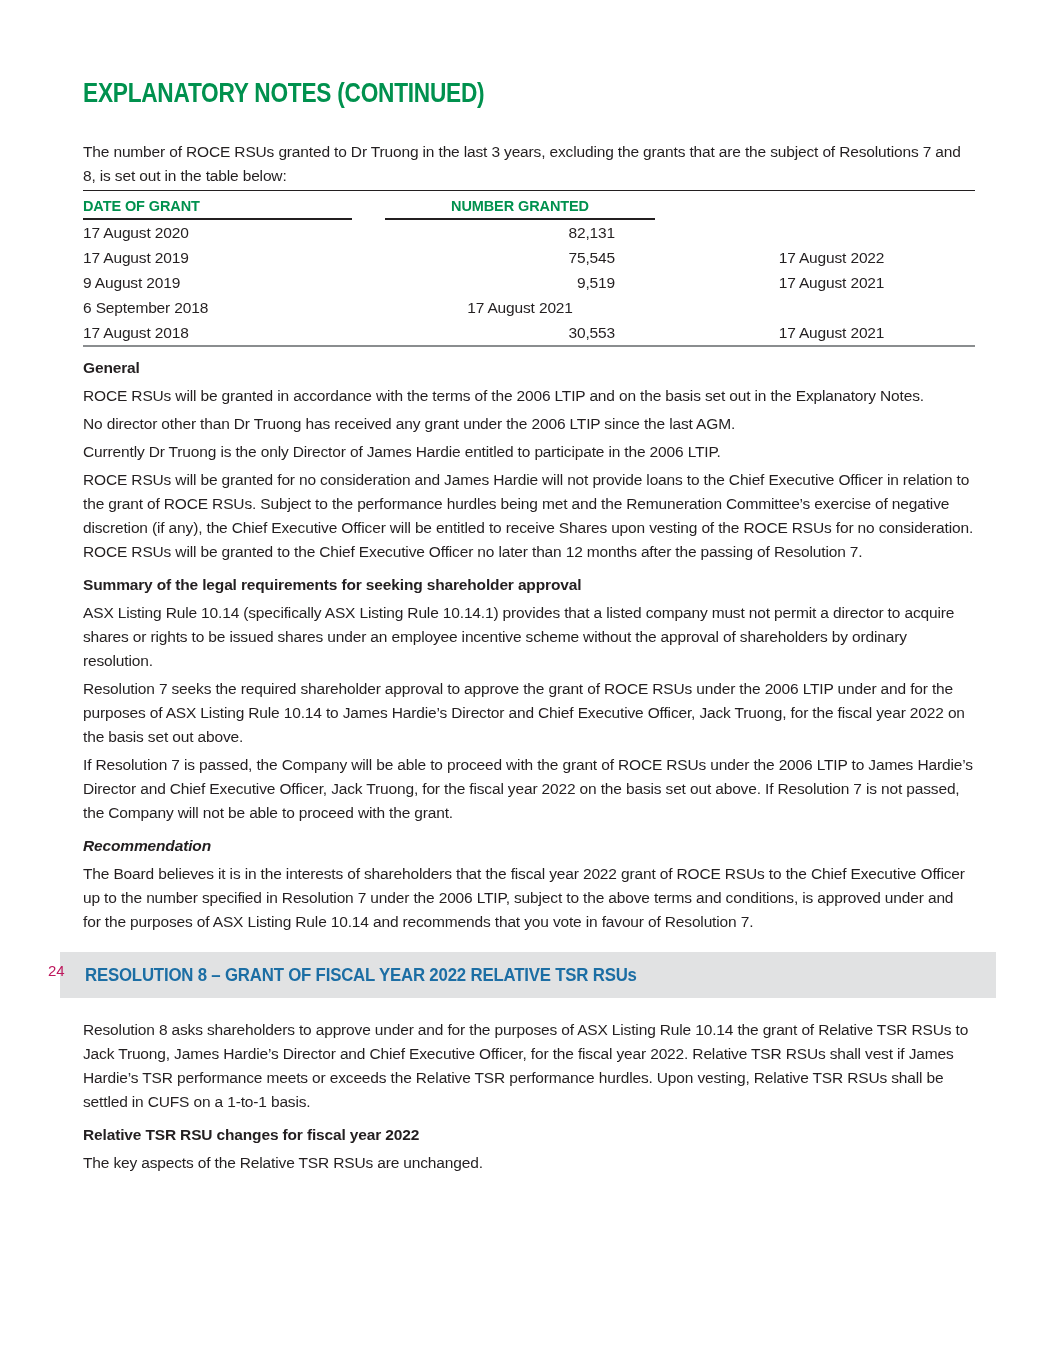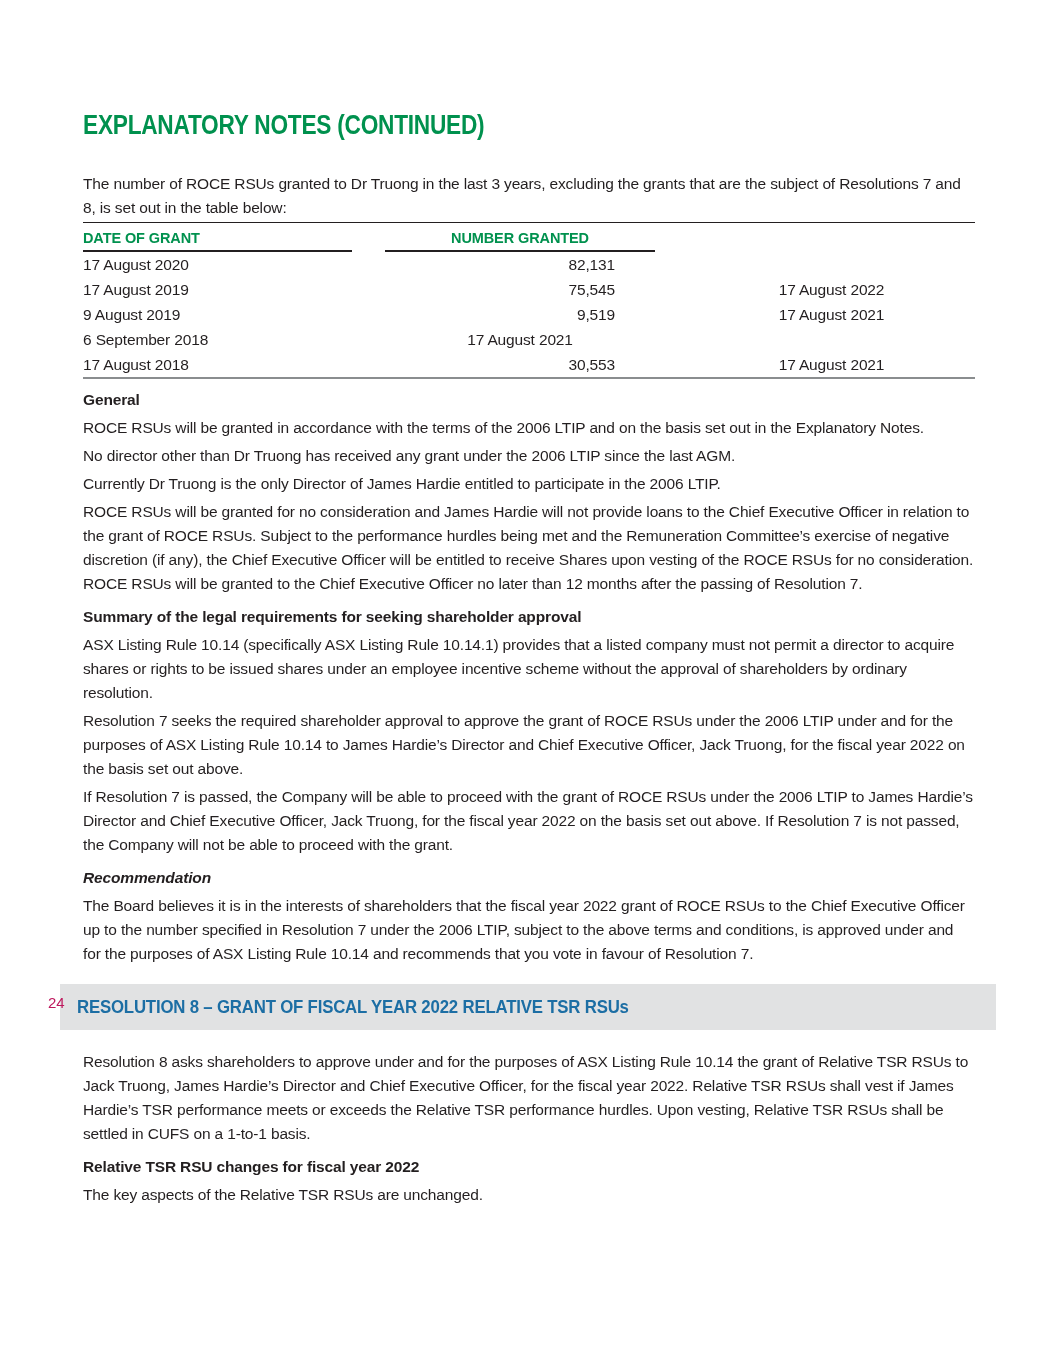--- a/index.html
+++ b/index.html
@@ -4,21 +4,21 @@
 <style>
   * { margin: 0; padding: 0; box-sizing: border-box; }
   html, body { background: #ffffff; }
   body {
     width: 1055px; height: 1365px;
     font-family: "Liberation Sans", "DejaVu Sans", sans-serif;
     color: var(--text, #231F20);
     position: relative;
     overflow: hidden;
   }
-  .page { position: relative; width: 1055px; height: 1015px; background: #fff; margin-top: 32px; }
+  .page { position: relative; width: 1055px; height: 1015px; background: #fff; }
   .content { position: absolute; left: 83px; top: 0; width: 892px; }
 
   h1.doc-title {
     margin-top: 76px;
     color: var(--green, #00914E);
     font-size: 27px;
     font-weight: bold;
     line-height: 34px;
     letter-spacing: -0.3px;
     transform: scaleX(0.84);
@@ -74,21 +74,21 @@
 
   
   .banner {
     margin-top: 18px;
     margin-left: -23px;
     width: 936px;
     height: 46px;
     background: var(--banner_bg, #E1E2E3);
     display: flex;
     align-items: center;
-    padding-left: 17px;
+    padding-left: 25px;
   }
   .banner .banner-text {
     color: var(--blue, #1C6EA4);
     font-weight: bold;
     font-size: 17.5px;
     letter-spacing: -0.2px;
     transform: scaleX(0.96);
     transform-origin: left center;
     white-space: nowrap;
   }

